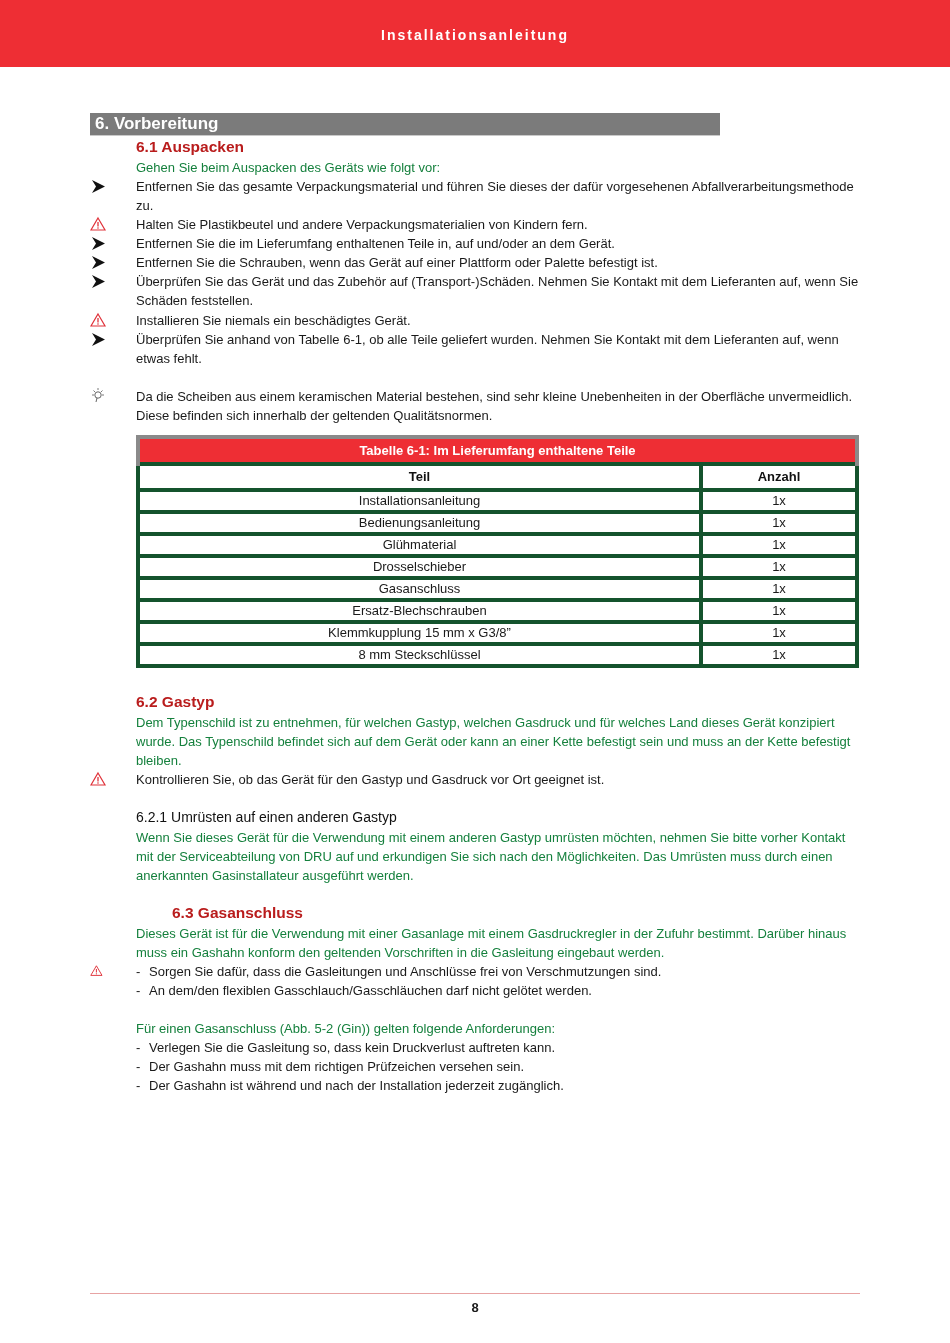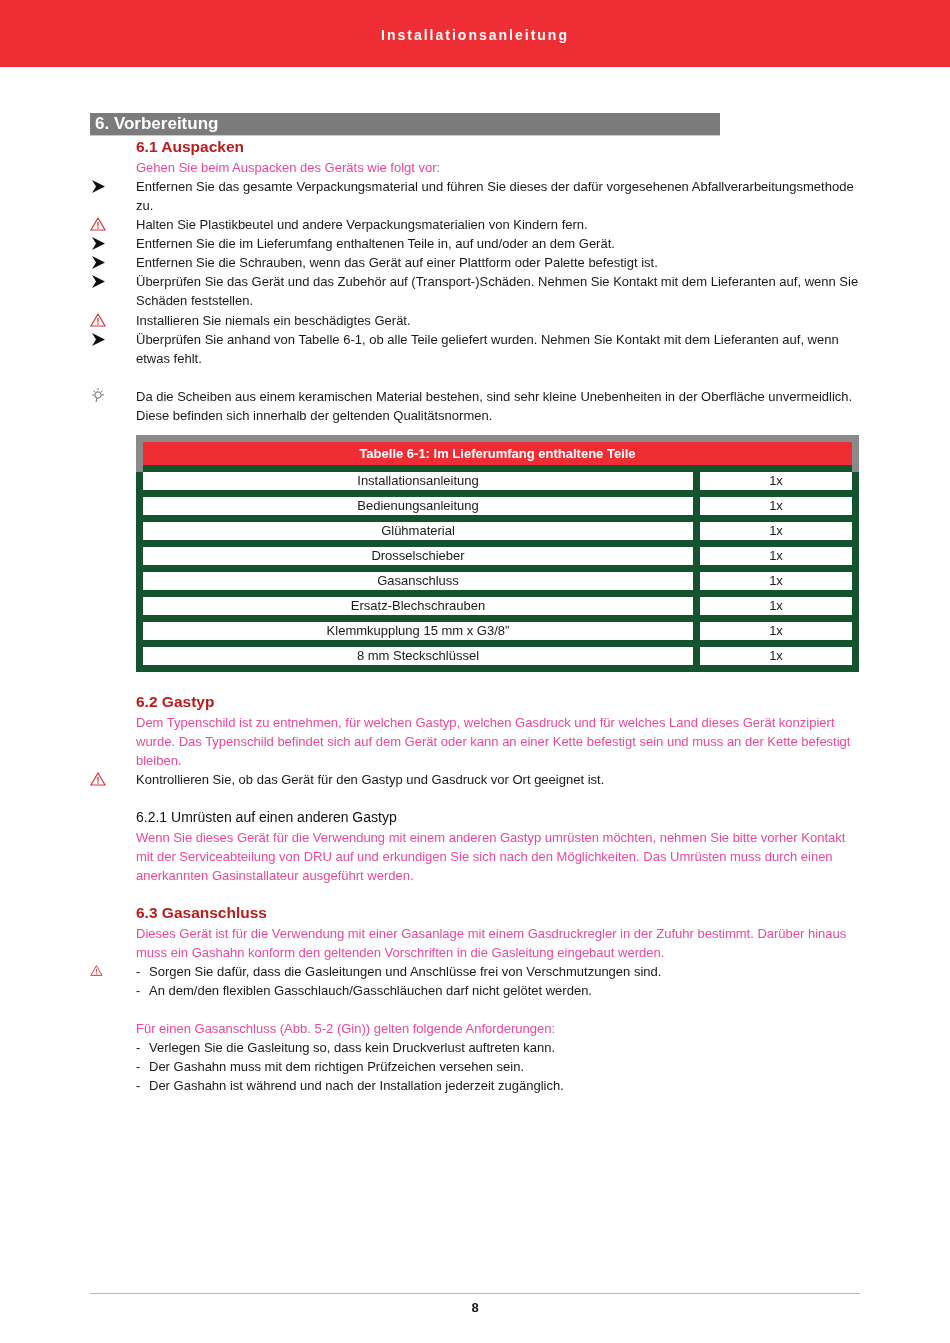--- a/index.html
+++ b/index.html
@@ -6,30 +6,30 @@
   body { width:950px; height:1343px; background:#ffffff; position:relative; overflow:hidden;
          font-family:"Liberation Sans", sans-serif; color:#1a1a1a; }
   .header { position:absolute; left:0; top:0; width:950px; height:67px; background:#ee2e34; }
   .header-title { position:absolute; left:0; width:950px; top:27px; text-align:center; color:#ffffff;
                   font-weight:bold; font-size:14px; letter-spacing:2px; }
   .section-bar { position:absolute; left:90px; top:113px; width:630px; height:22px; background:#7b7b7b;
                  border-bottom:1px solid #c9c9c9; }
   .section-bar span { position:absolute; left:5px; top:0px; color:#fff; font-weight:bold; font-size:17px; line-height:22px; }
   .h2 { position:absolute; left:136px; font-weight:bold; font-size:15.5px; color:#b91c1c; }
   .h3 { position:absolute; left:136px; font-weight:normal; font-size:14px; color:#111; }
-  .p { position:absolute; left:136px; width:725px; font-size:13px; line-height:19.2px; color:#ec4899; }
+  .p { position:absolute; left:136px; width:725px; font-size:13px; line-height:19.2px; color:#15803d; }
   .row { position:absolute; left:90px; width:775px; font-size:13px; line-height:19.2px; }
   .row .icon { position:absolute; left:0; top:0; width:20px; height:19px; }
   .row .txt { position:absolute; left:46px; width:725px; }
   .dash { position:absolute; left:136px; width:725px; font-size:13px; line-height:19.2px; }
   .dash .d { position:absolute; left:0; }
   .dash .t { position:absolute; left:13px; width:710px; }
   .warn { position:absolute; left:90px; width:16px; height:16px; }
   table.parts { position:absolute; left:136px; top:435px; width:723px; border-collapse:collapse; font-size:13px; }
-  table.parts td, table.parts th { border:7px solid #14532d; text-align:center; height:18px; padding:0; line-height:18px; }
+  table.parts td, table.parts th { border:4px solid #14532d; text-align:center; height:18px; padding:0; line-height:18px; }
   table.parts .cap { background:#ee2e34; color:#fff; font-weight:bold; height:23px; border-color:#8a8a8a; border-bottom:2px solid #6b6b6b; }
   table.parts th { font-weight:bold; color:#111; height:22px; }
   table.parts td.c2, table.parts th.c2 { width:152px; }
   .footer-line { position:absolute; left:90px; top:1293px; width:770px; height:1px; background:#e7a3a3; }
   .page-num { position:absolute; left:0; width:950px; top:1300px; text-align:center; font-weight:bold; font-size:13px; }
 </style>
 </head>
 <body>
 
 <div class="header">
@@ -102,20 +102,24 @@
   </svg>
   <div class="txt">Da die Scheiben aus einem keramischen Material bestehen, sind sehr kleine Unebenheiten in der Oberfläche unvermeidlich. Diese befinden sich innerhalb der geltenden Qualitätsnormen.</div>
 </div>
 
 <table class="parts">
   <tbody>
       <tr>
         <td class="cap" colspan="2">Tabelle 6-1: Im Lieferumfang enthaltene Teile</td>
       </tr>
   <tr>
+    <th>Teil</th>
+    <th class="c2">Anzahl</th>
+  </tr>
+  <tr>
         <td>Installationsanleitung</td>
         <td class="c2">1x</td>
       </tr>
   <tr>
         <td>Bedienungsanleitung</td>
         <td class="c2">1x</td>
       </tr>
   <tr>
         <td>Glühmaterial</td>
         <td class="c2">1x</td>
@@ -150,21 +154,21 @@
       <path d="M8 3 L15 15 L1 15 Z" fill="none" stroke="#e0323a" stroke-width="1.2"></path>
       <line x1="8" y1="7" x2="8" y2="11.5" stroke="#e0323a" stroke-width="1.3"></line>
       <circle cx="8" cy="13" r="0.8" fill="#e0323a"></circle>
     </svg>
   <div class="txt">Kontrollieren Sie, ob das Gerät für den Gastyp und Gasdruck vor Ort geeignet ist.</div>
 </div>
 
 <div class="h3" style="top:809px;">6.2.1 Umrüsten auf einen anderen Gastyp</div>
 <div class="p" style="top:828px;">Wenn Sie dieses Gerät für die Verwendung mit einem anderen Gastyp umrüsten möchten, nehmen Sie bitte vorher Kontakt mit der Serviceabteilung von DRU auf und erkundigen Sie sich nach den Möglichkeiten. Das Umrüsten muss durch einen anerkannten Gasinstallateur ausgeführt werden.</div>
 
-<div class="h2" style="top:904px;">6.3 Gasanschluss</div>
+<div class="h2" style="top:904px;margin-left:36px;">6.3 Gasanschluss</div>
 <div class="p" style="top:924px;">Dieses Gerät ist für die Verwendung mit einer Gasanlage mit einem Gasdruckregler in der Zufuhr bestimmt. Darüber hinaus muss ein Gashahn konform den geltenden Vorschriften in die Gasleitung eingebaut werden.</div>
 
 <svg class="warn" style="top:963px;" viewBox="0 0 20 19">
     <path d="M8 3 L15 15 L1 15 Z" fill="none" stroke="#e0323a" stroke-width="1.2"></path>
     <line x1="8" y1="7" x2="8" y2="11.5" stroke="#e0323a" stroke-width="1.3"></line>
     <circle cx="8" cy="13" r="0.8" fill="#e0323a"></circle>
   </svg>
 <div class="dash" style="top:962px;">
   <span class="d">-</span>
   <span class="t">Sorgen Sie dafür, dass die Gasleitungen und Anschlüsse frei von Verschmutzungen sind.</span>

